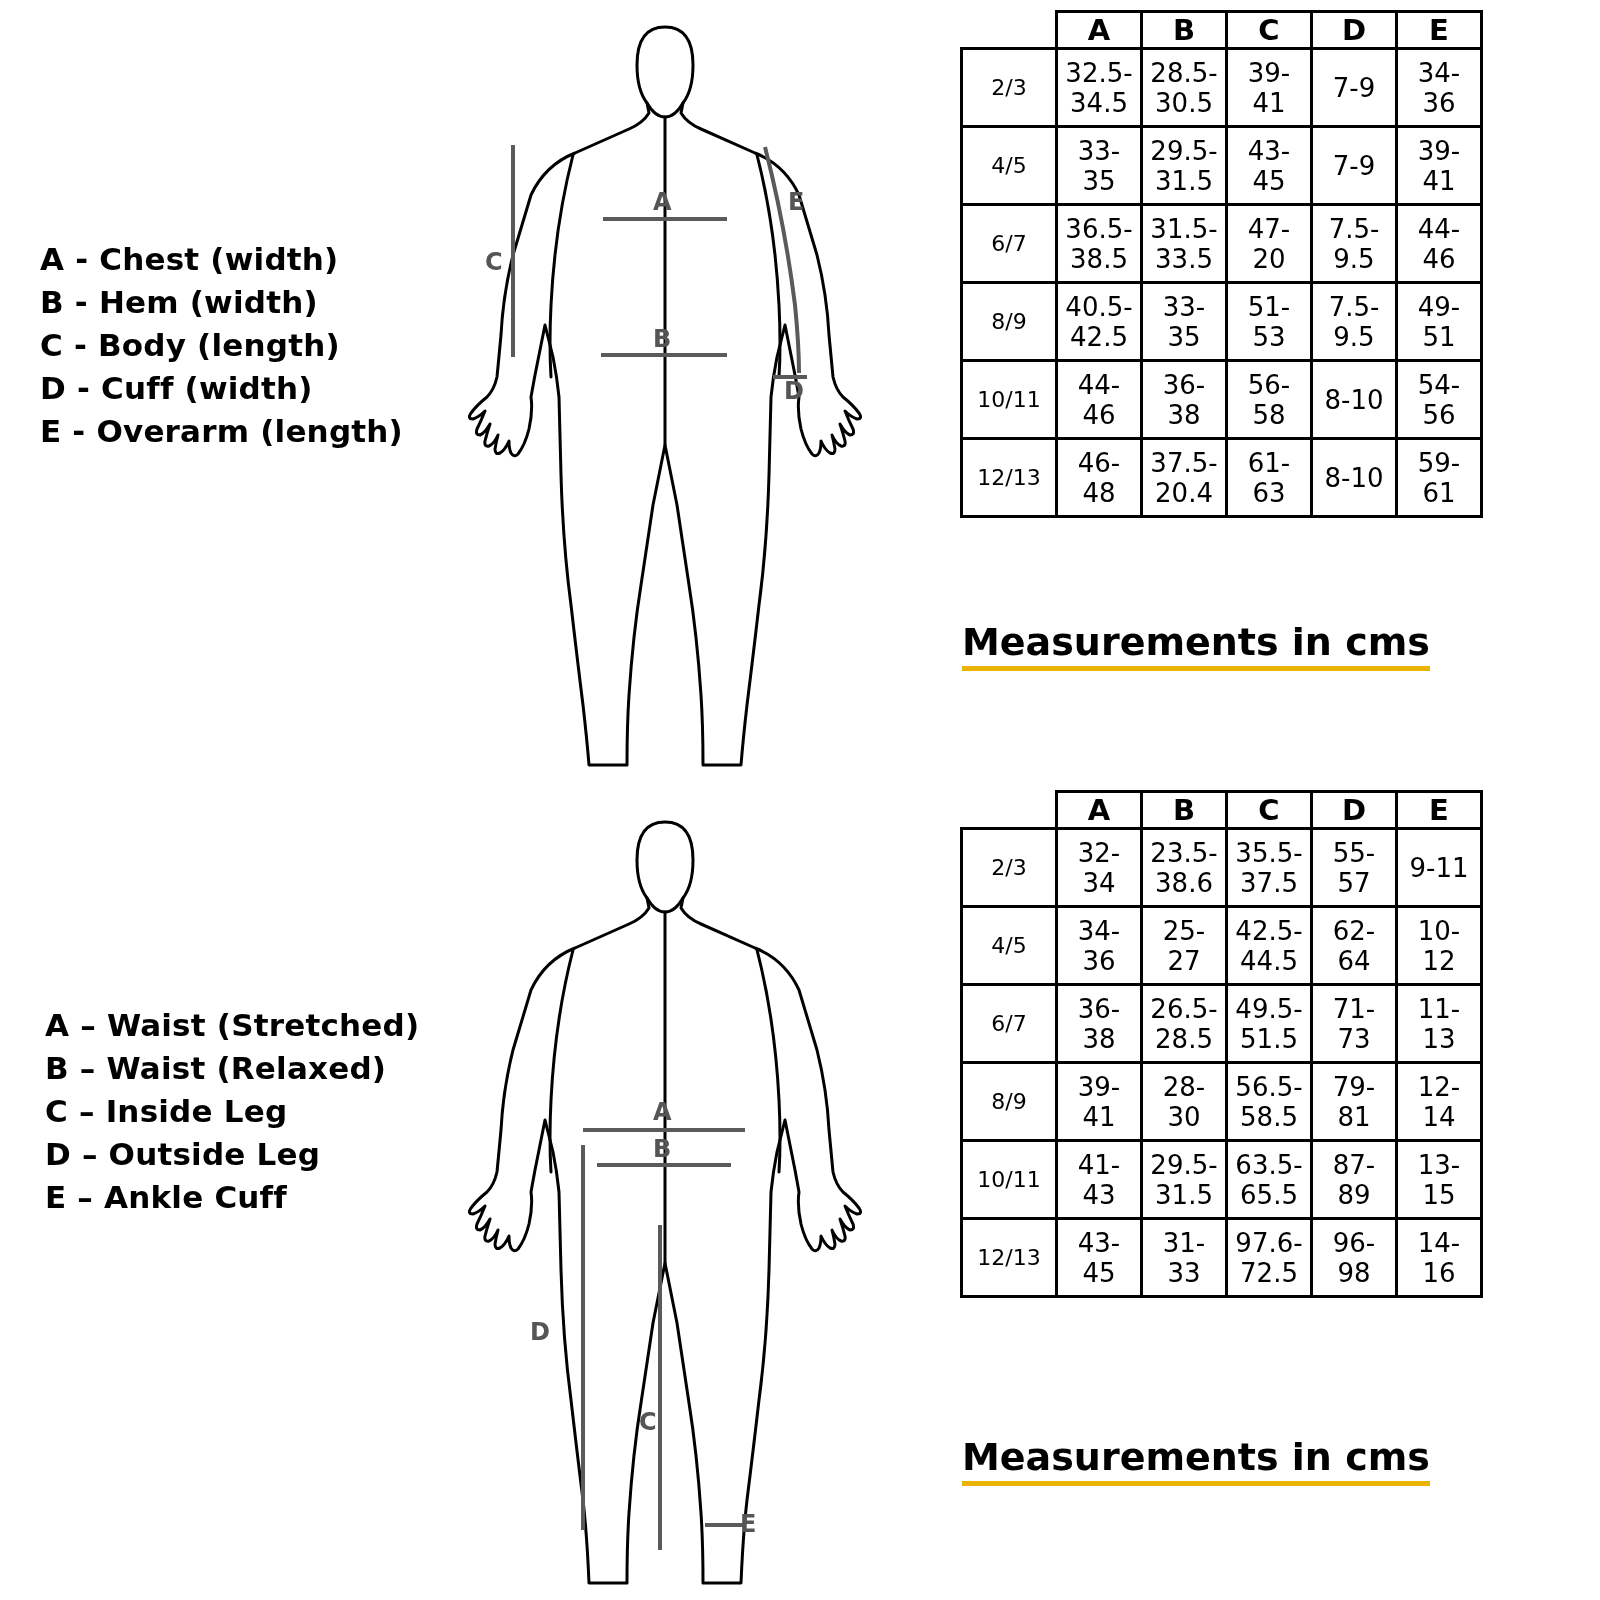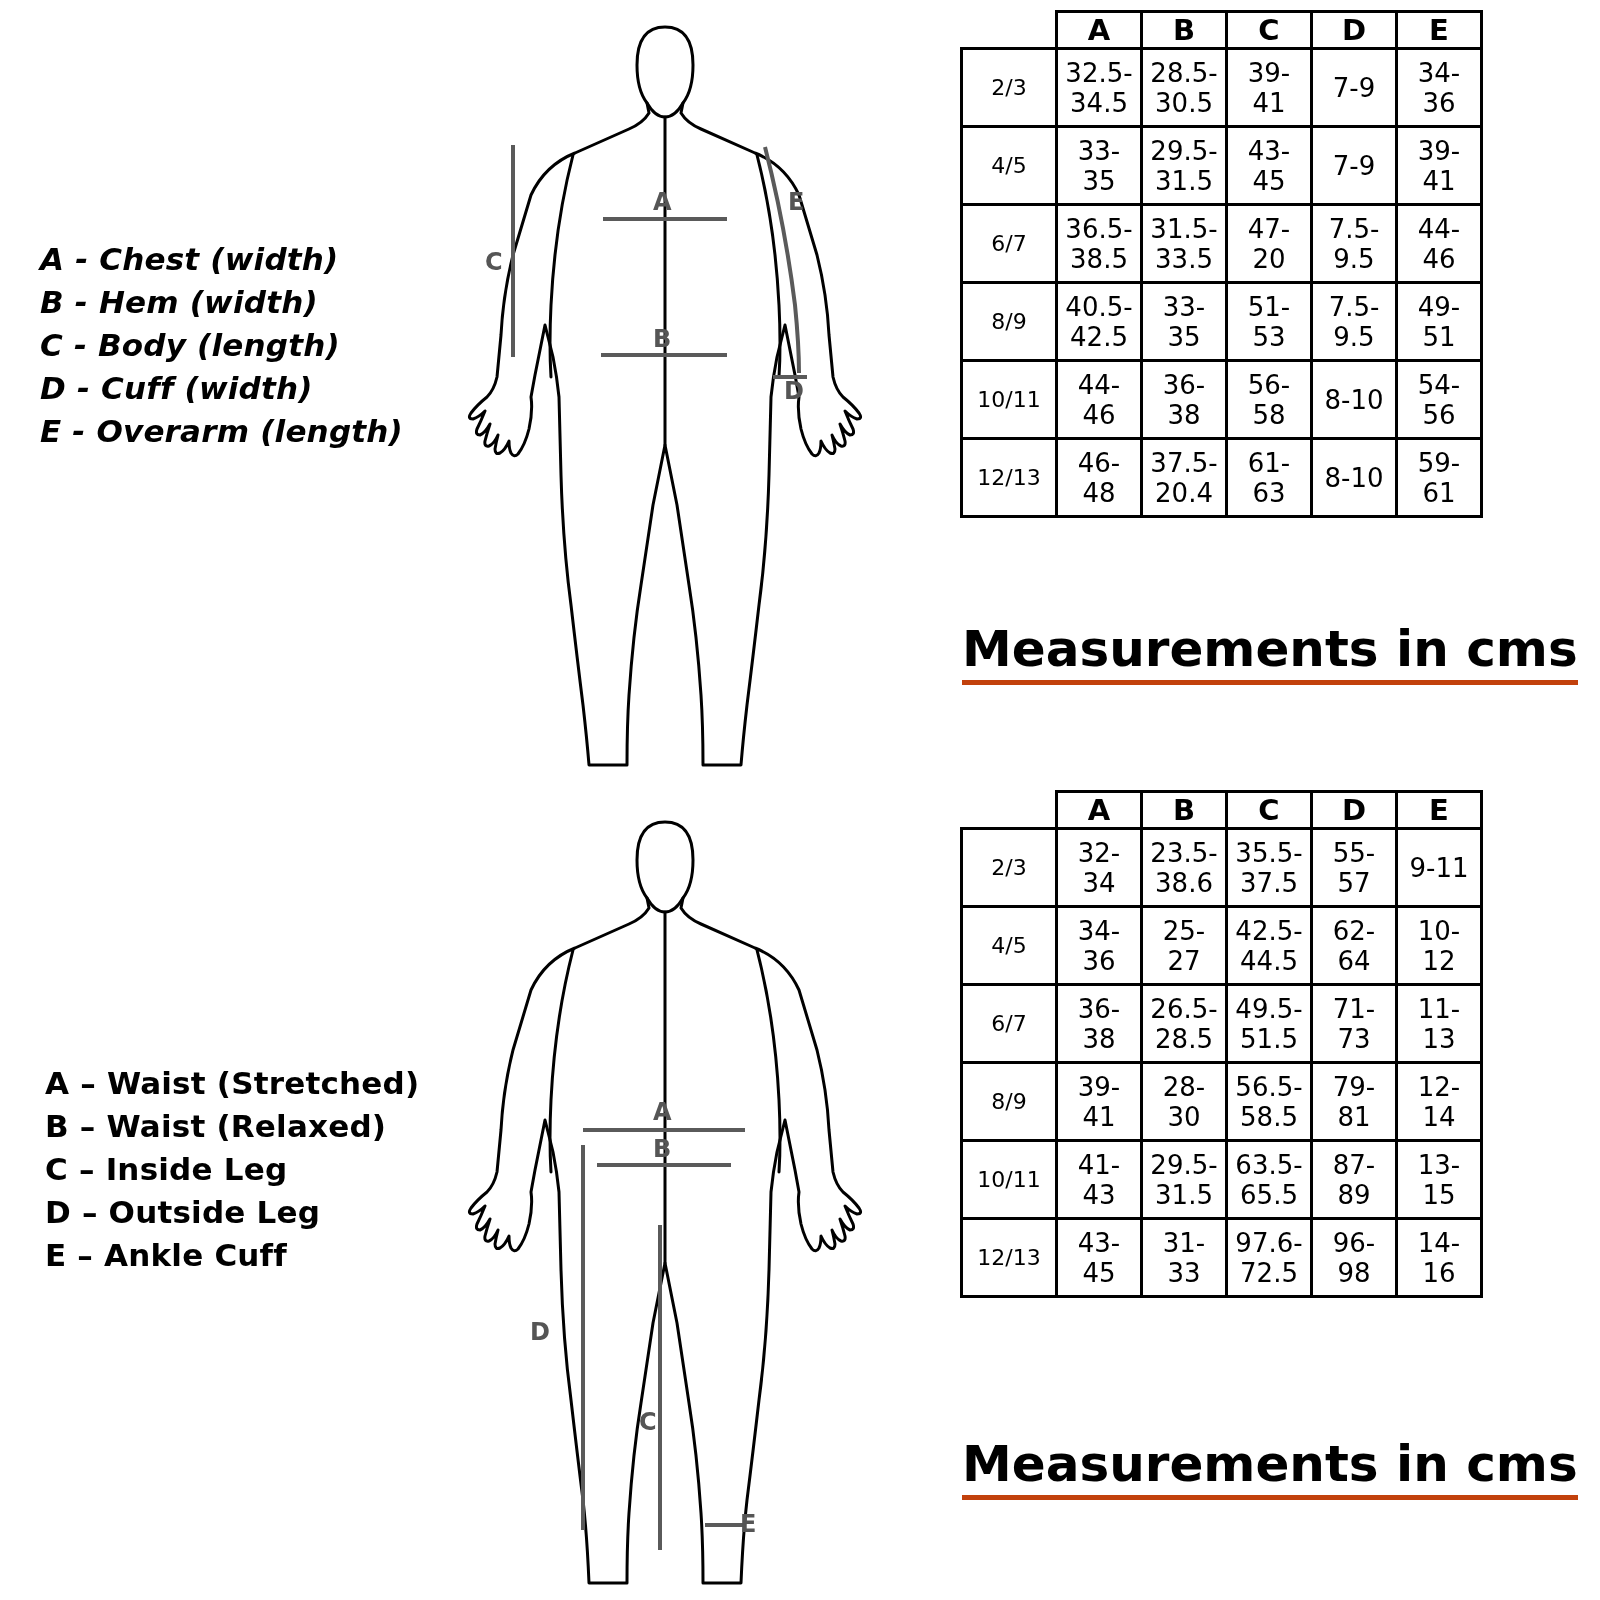--- a/index.html
+++ b/index.html
@@ -18,22 +18,22 @@
 
   
   .legend {
     position: absolute;
     font-weight: bold;
     font-size: 31px;
     line-height: 43px;
     letter-spacing: 0.2px;
     white-space: nowrap;
   }
-  #legend-top { left: 40px; top: 238px; font-style: italic; }
-  #legend-bottom { left: 45px; top: 1062px; }
+  #legend-top { left: 40px; top: 238px; }
+  #legend-bottom { left: 45px; top: 1004px; }
   .legend div { }
 
   
   .figure {
     position: absolute;
   }
   .fig-label {
     position: absolute;
     font-weight: bold;
     font-size: 24px;
@@ -63,22 +63,22 @@
   .size-table td.rowhead {
     font-size: 22px;
   }
   .size-table .corner {
     border: none;
     background: transparent;
   }
   .caption {
     position: absolute;
     font-weight: bold;
-    font-size: 50px;
-    border-bottom: 5px solid #c2410c;
+    font-size: 38px;
+    border-bottom: 5px solid #eab308;
     padding-bottom: 2px;
     white-space: nowrap;
   }
   #caption-top { left: 962px; top: 620px; }
   #caption-bottom { left: 962px; top: 1435px; }
 </style>
 </head>
 <body>
 
 <div class="legend" id="legend-top">

